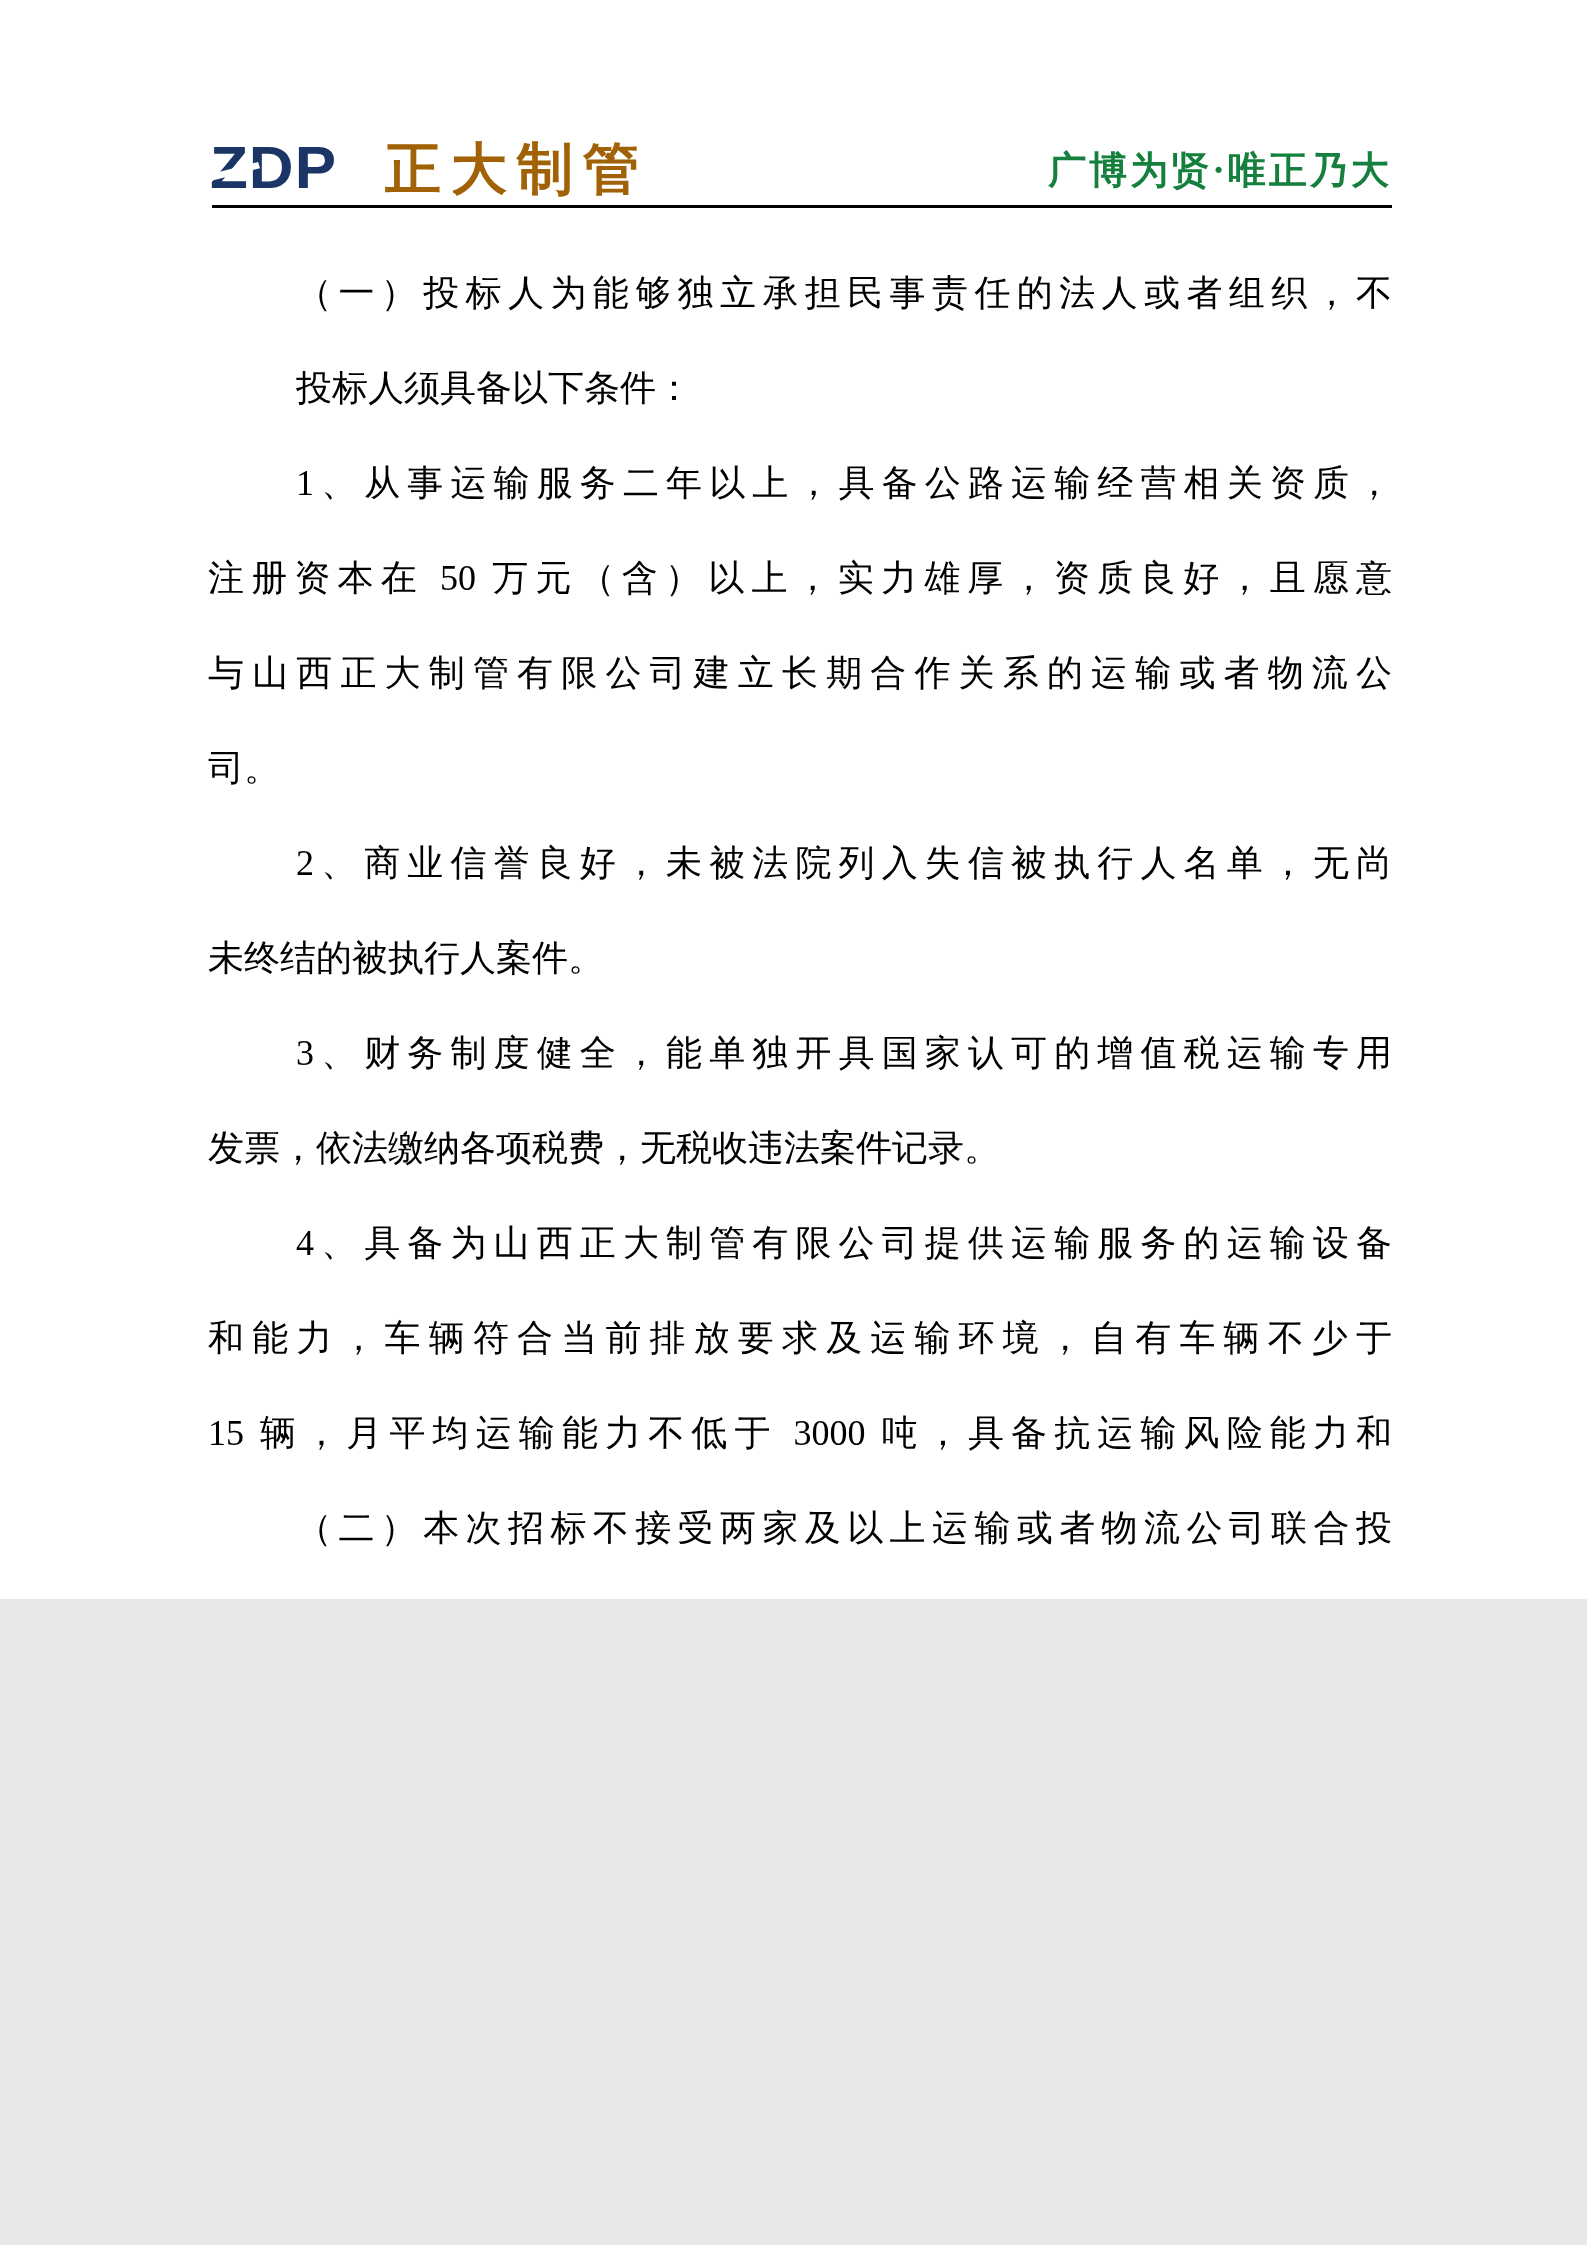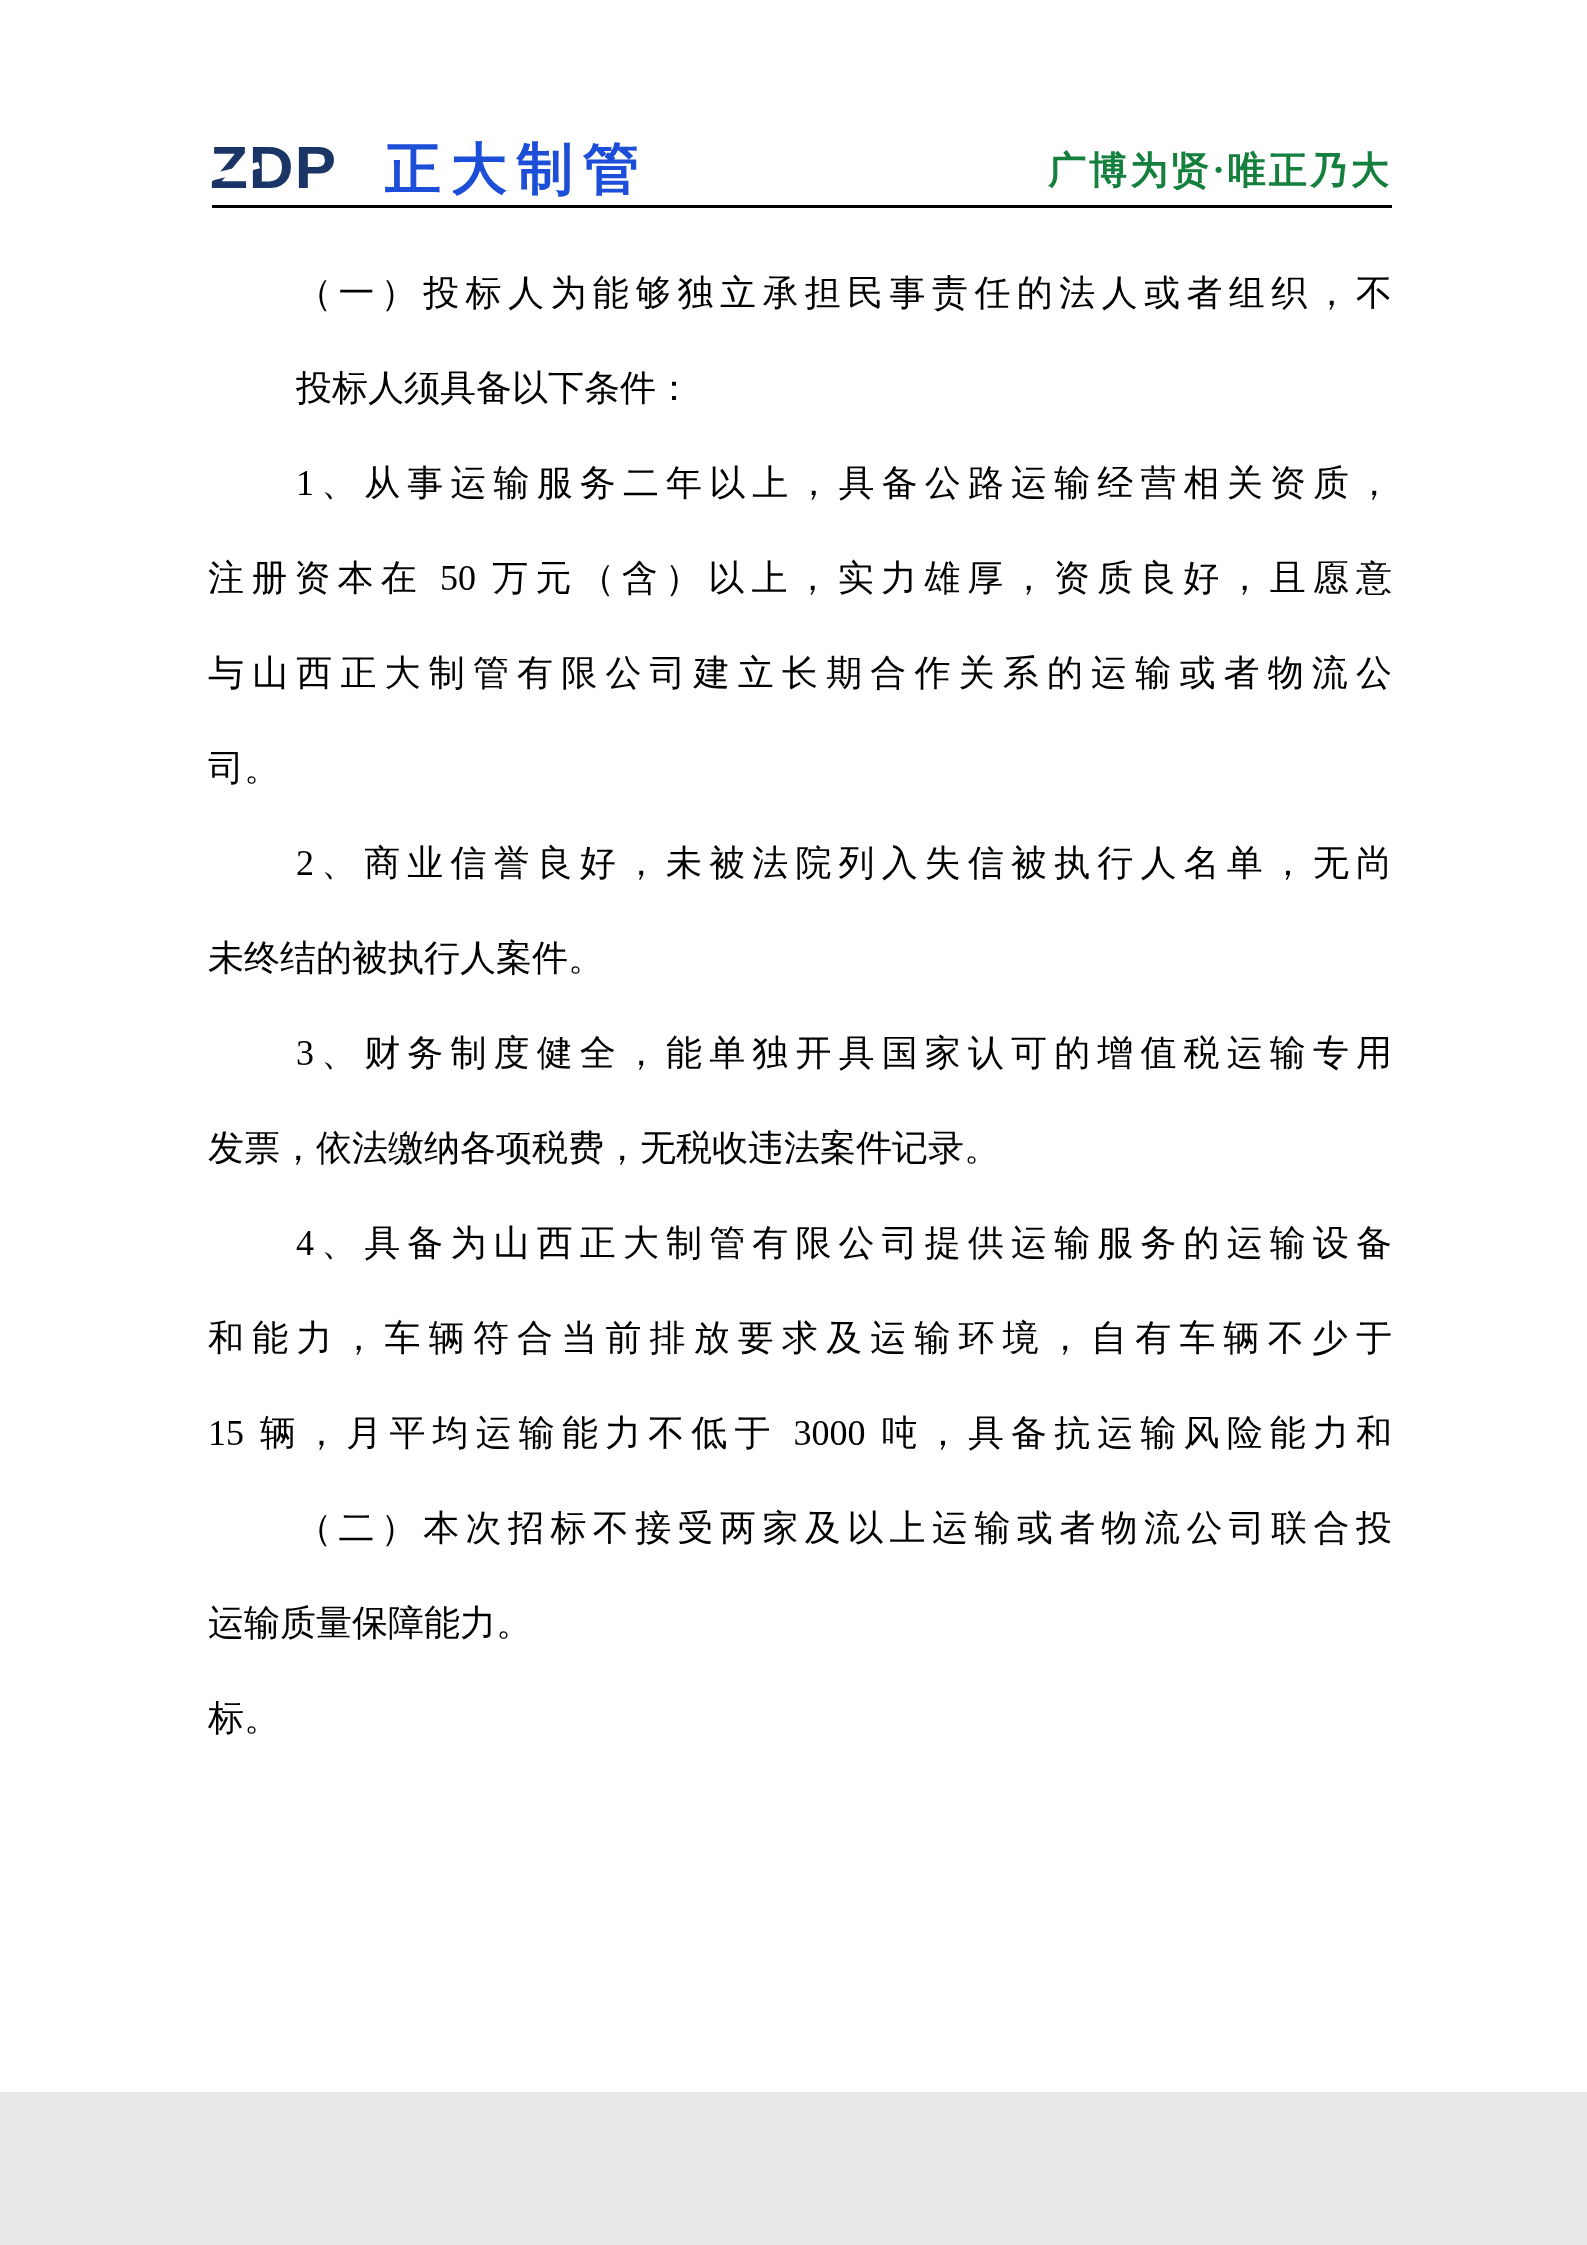--- a/index.html
+++ b/index.html
@@ -1,18 +1,18 @@
 <!DOCTYPE html>
 <html><head>
 <meta charset="utf-8">
 <style>
   html,body { margin:0; padding:0; background:#e8e8e8; }
   .page {
     position:relative;
-    width:1587px; height:2092px;
+    width:1587px; height:1599px;
     background:#ffffff;
     margin:0 auto;
     overflow:hidden;
     font-family:"Liberation Serif", serif;
   }
 
   
   .header-logo {
     position:absolute; left:210px; top:138px;
     display:flex; align-items:baseline;
@@ -91,21 +91,21 @@
 </head>
 <body>
 
 <div class="page">
 
   <div class="header-logo">
     <span class="zdp" style="color: rgb(27, 53, 102);">
       <span>ZDP</span>
       <span class="zdp-swoosh"></span>
     </span>
-    <span class="logo-cn" style="color: #1d4ed8; margin-left: 48px;">正大制管</span>
+    <span class="logo-cn" style="color: #a16207; margin-left: 48px;">正大制管</span>
   </div>
 
   <div class="header-slogan" style="color: #15803d;">广博为贤·唯正乃大</div>
 
   <div class="header-rule"></div>
 
   <div class="doc-body">
       <div class="line j ind">（一）投标人为能够独立承担民事责任的法人或者组织，不</div>
       <div class="line ind">投标人须具备以下条件：</div>
       <div class="line j ind">1、从事运输服务二年以上，具备公路运输经营相关资质，</div>

